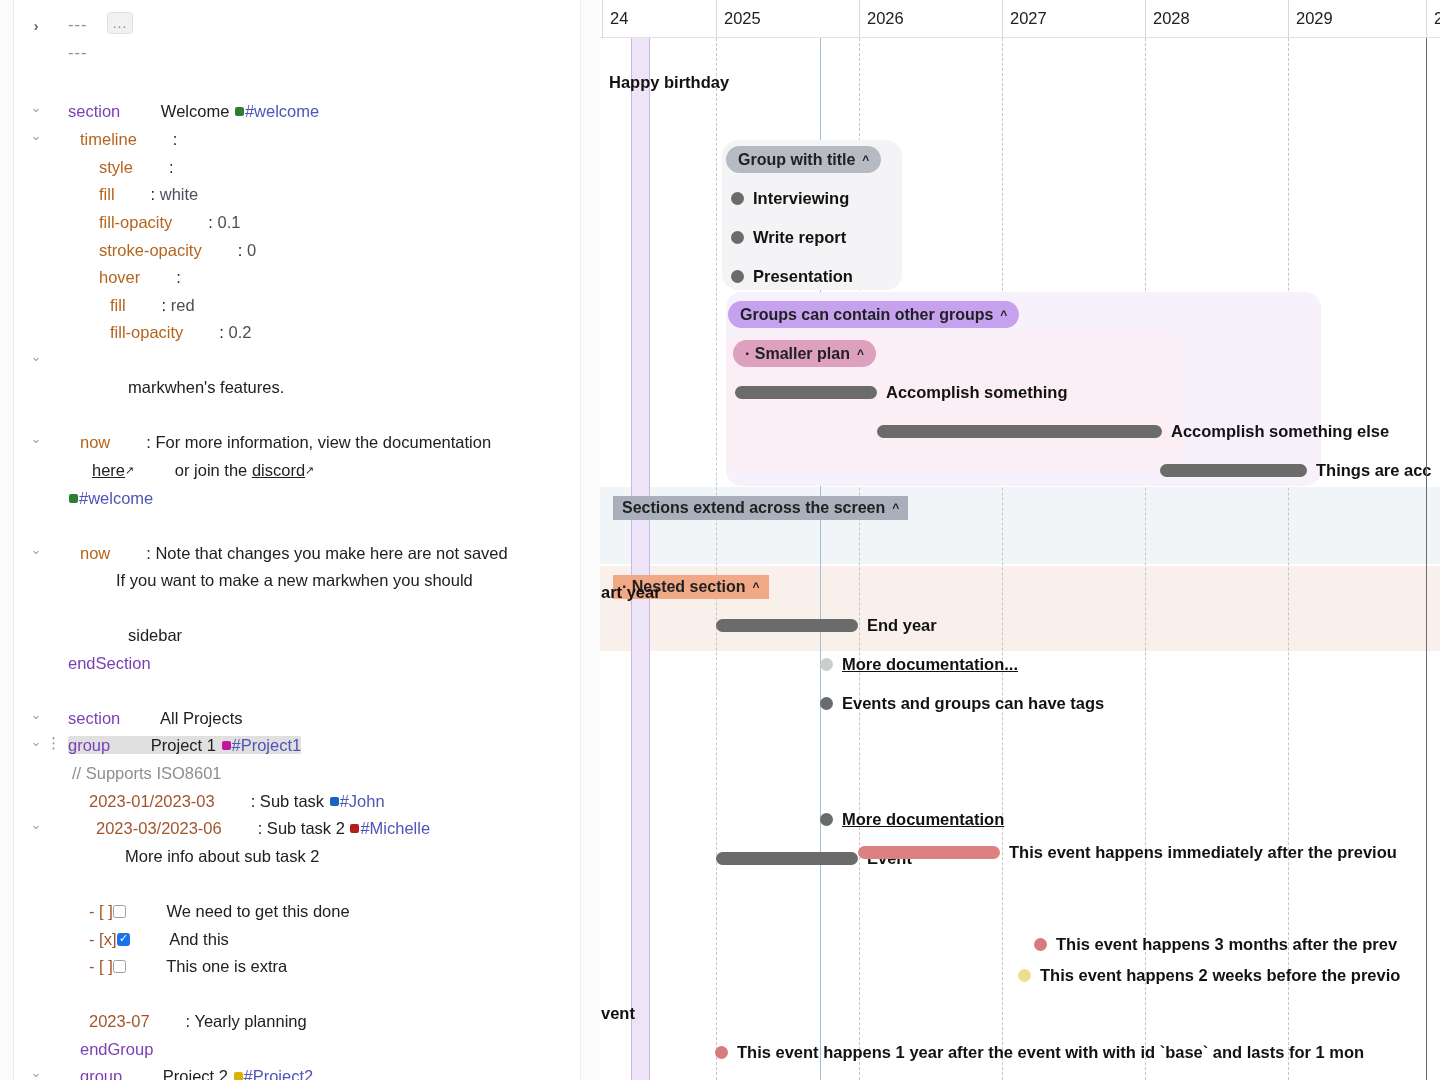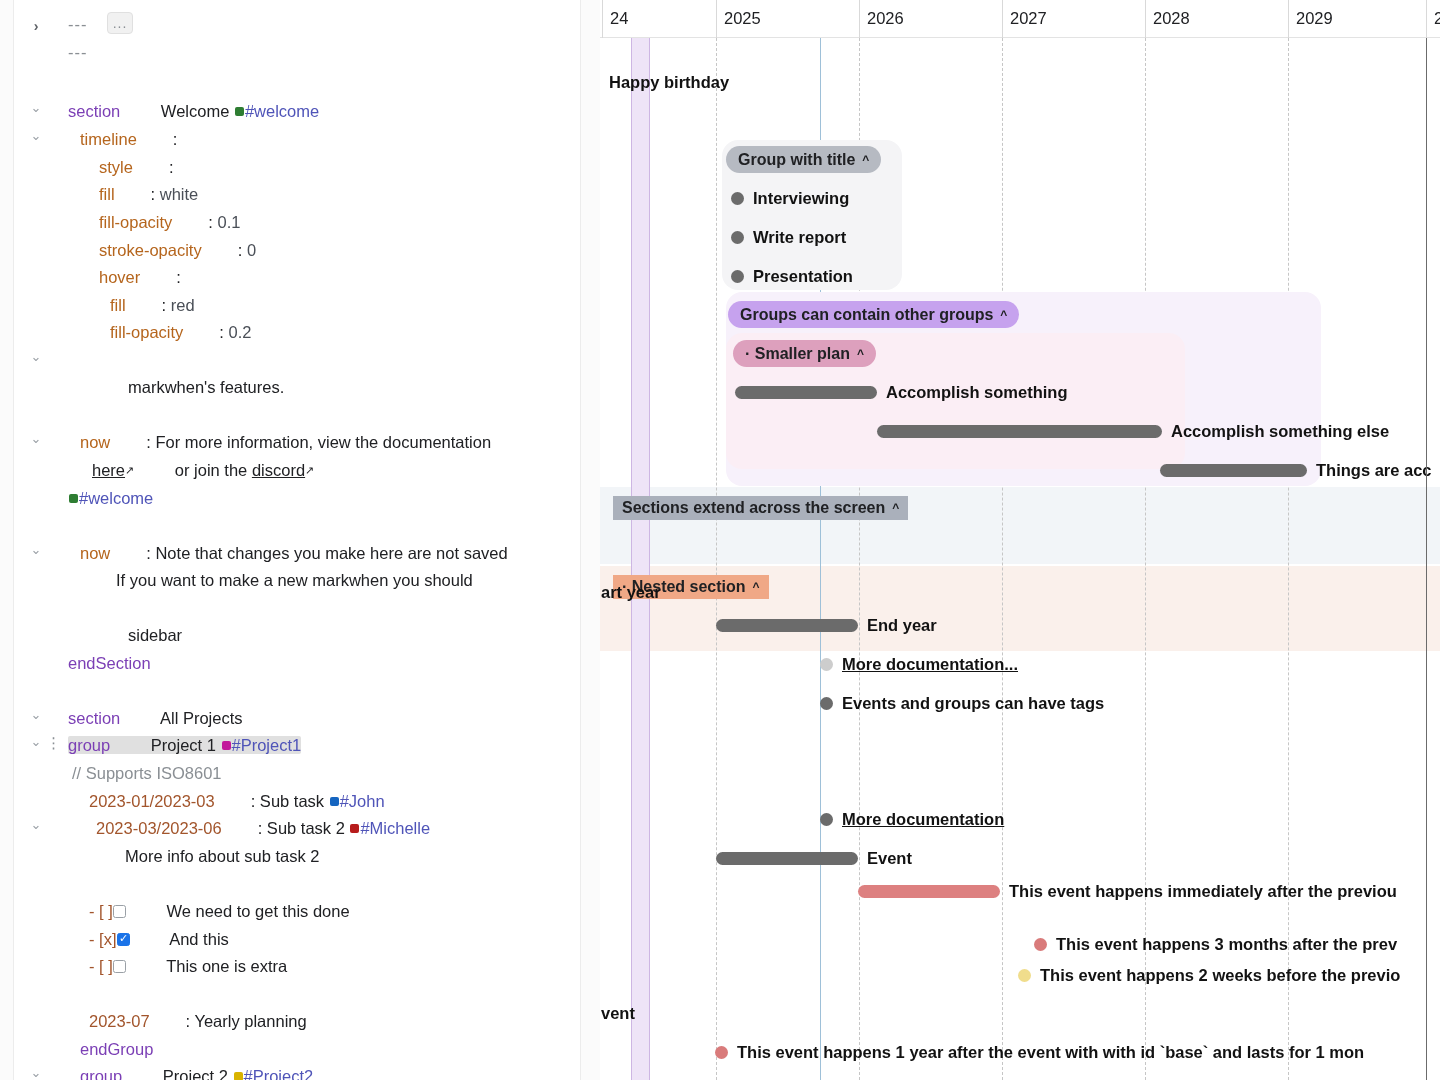--- a/index.html
+++ b/index.html
@@ -224,21 +224,21 @@
           <span class="ev-lbl">Events and groups can have tags</span>
         </div>
         <div class="ev" style="left: 220px; top: 810px;">
           <div class="ev-dot" style="background: rgb(107, 107, 107);"></div>
           <span class="ev-lbl u">More documentation</span>
         </div>
         <div class="ev" style="left: 116px; top: 849px;">
           <div class="ev-bar" style="background: rgb(107, 107, 107); width: 142px;"></div>
           <span class="ev-lbl">Event</span>
         </div>
-        <div class="ev" style="left: 258px; top: 882px;">
+        <div class="ev" style="left: 258px; top: 843px;">
           <div class="ev-bar" style="background: rgb(221, 128, 128); width: 142px;"></div>
           <span class="ev-lbl">This event happens immediately after the previou</span>
         </div>
         <div class="ev" style="left: 434px; top: 927px; margin-top: 8px;">
           <div class="ev-dot" style="background: rgb(217, 123, 123);"></div>
           <span class="ev-lbl">This event happens 3 months after the prev</span>
         </div>
         <div class="ev" style="left: 418px; top: 966px;">
           <div class="ev-dot" style="background: rgb(240, 221, 140);"></div>
           <span class="ev-lbl">This event happens 2 weeks before the previo</span>

